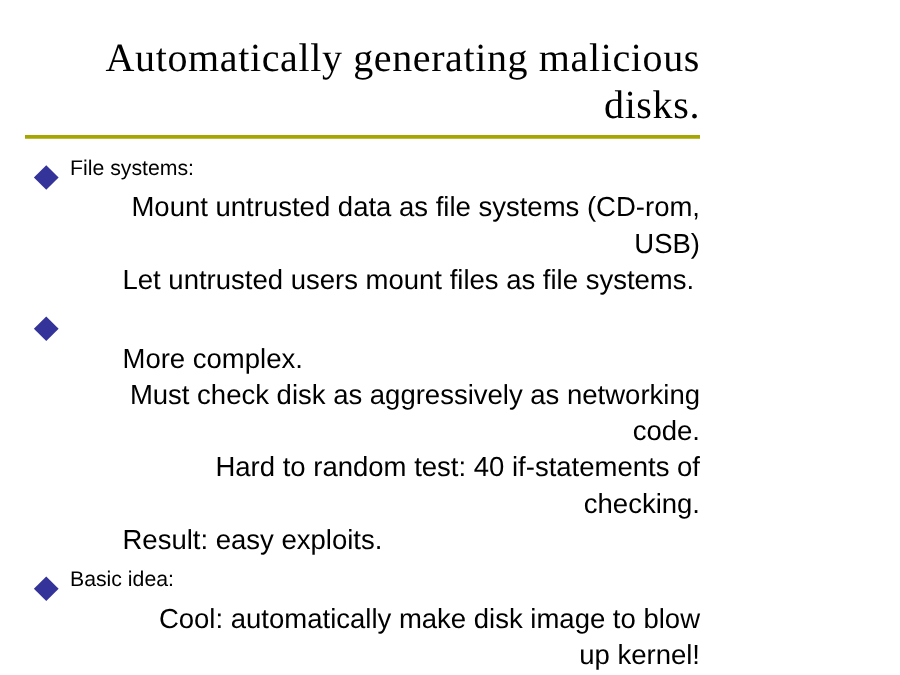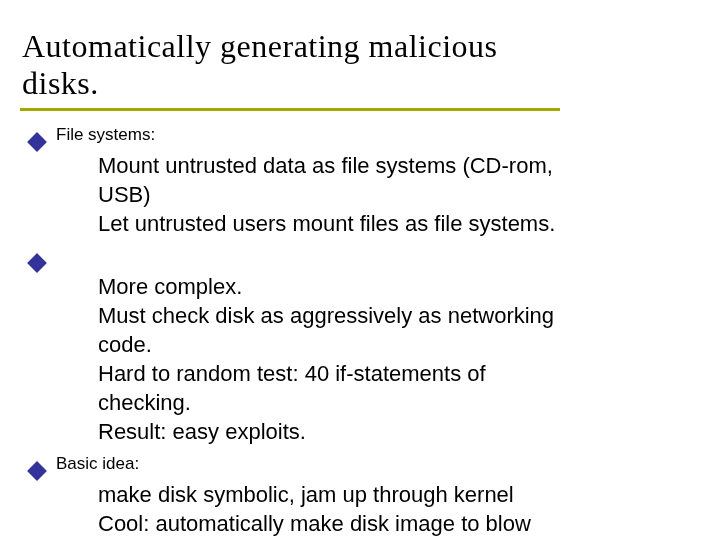--- a/index.html
+++ b/index.html
@@ -10,20 +10,21 @@
     background: #ffffff;
     font-family: "Comic Sans MS", "Comic Sans", cursive, sans-serif;
     color: #000;
     overflow: hidden;
   }
   .slide {
     width: 580px;
     height: 540px;
     box-sizing: border-box;
     padding: 28px 20px 20px 20px;
+    text-align: right;
   }
   .title {
     font-family: "Georgia", "Times New Roman", serif;
     font-size: 32px;
     font-weight: 400;
     letter-spacing: 0.5px;
     padding: 0 0 6px 2px;
     border-bottom: 3px solid #a6a600;
     margin-bottom: 14px;
   }
@@ -113,22 +114,18 @@
       </div>
     </div>
 
     <div class="top-item">
       <div class="diamond"></div>
       <div class="top-text">Basic idea:</div>
     </div>
     <div class="sub-list">
       <div class="sub-item">
         <span class="dash">–</span>
-        <span class="sub-text">make disk symbolic, jam up through kernel</span>
-      </div>
-      <div class="sub-item">
-        <span class="dash">–</span>
         <span class="sub-text">Cool: automatically make disk image to blow up kernel!</span>
       </div>
     </div>
 
   </div>
 </div>
 
 </body></html>

